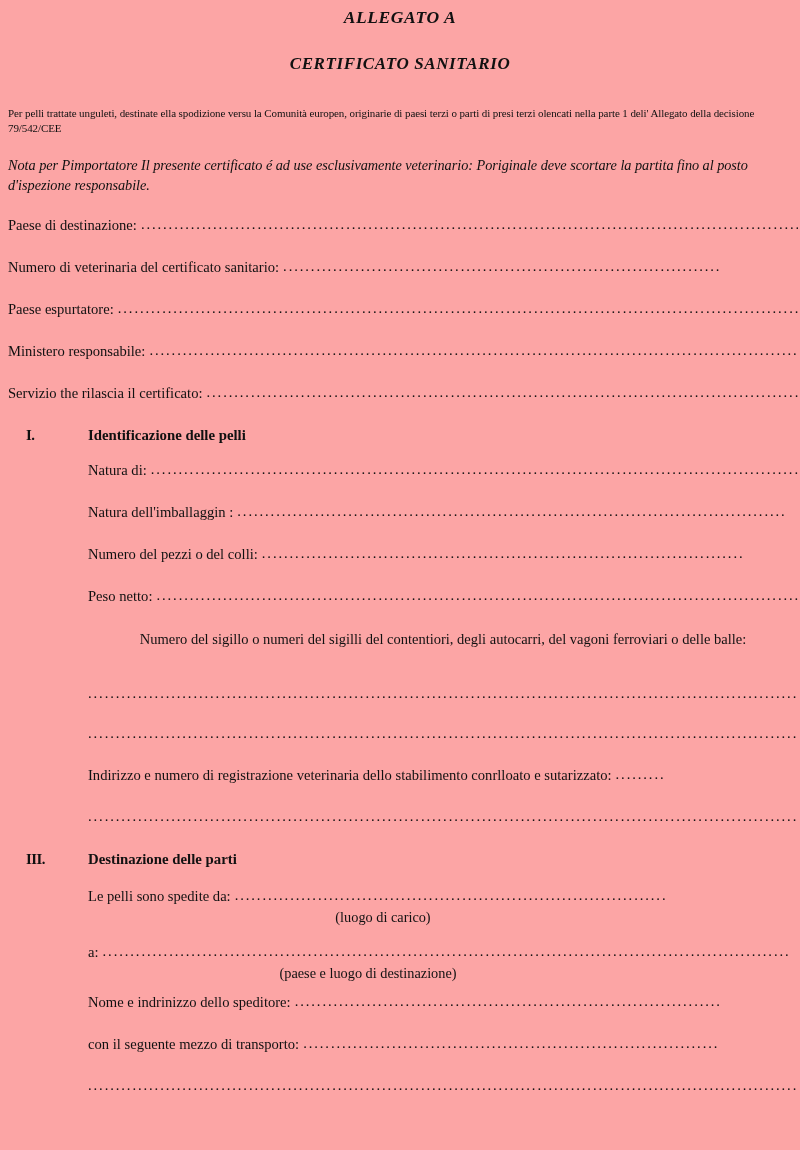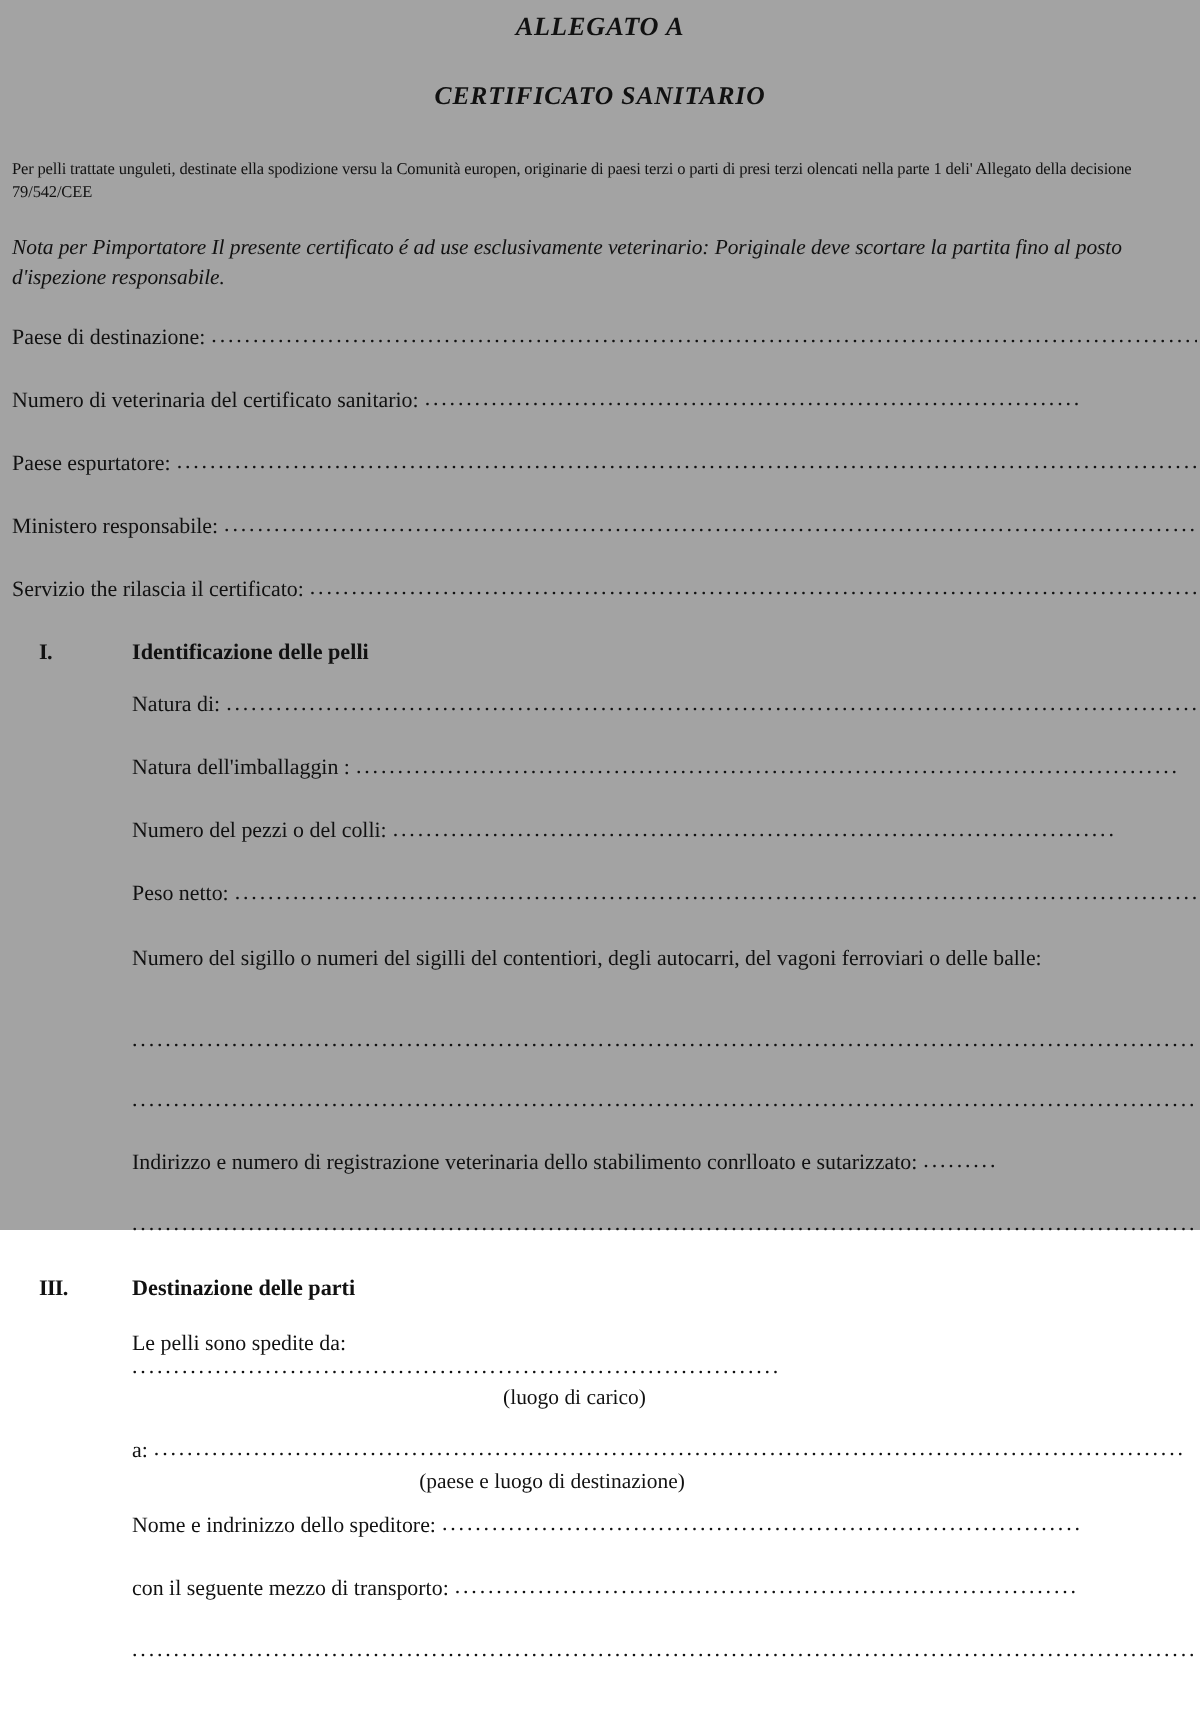--- a/index.html
+++ b/index.html
@@ -13,24 +13,24 @@
     height: 1150px;
     position: relative;
     font-family: "Liberation Serif", "DejaVu Serif", serif;
     color: #111111;
     overflow: hidden;
   }
 
   .page {
     position: relative;
     width: 800px;
-    height: 820px;
+    height: 1150px;
     padding: 0;
     box-sizing: border-box;
-    background: #a3a3a3;
+    background: #fca5a5;
   }
 
   
   .doc-title {
     text-align: center;
     font-style: italic;
     font-weight: bold;
     font-size: 17.5px;
     letter-spacing: 0.6px;
     margin: 0;
@@ -107,20 +107,21 @@
   }
   .sec-name { flex: 0 0 auto; }
 
   .sec-body { margin-left: 88px; margin-top: 18px; }
   .sec-body .field { margin-bottom: 25px; }
 
   .wrap-text {
     font-size: 14.5px;
     line-height: 1.35;
     margin-bottom: 10px;
+    text-align: center;
   }
   .caption {
     text-align: center;
     font-size: 14.3px;
     margin: 4px 0 0 0;
     padding-right: 120px;
   }
   .caption.wide { padding-right: 150px; }
   .spacer-18 { height: 18px; }
   .spacer-26 { height: 26px; }
@@ -220,21 +221,21 @@
     </div>
   </div>
 
   <div class="section" style="margin-top:28px;">
     <div class="sec-head">
       <span class="sec-num">III.</span>
       <span class="sec-name">Destinazione delle parti</span>
     </div>
     <div class="sec-body" style="margin-top:20px;">
 
-      <div class="field" style="margin-bottom:2px;flex-direction:column;">
+      <div class="field" style="margin-bottom:2px;">
         <span class="lbl">Le pelli sono spedite da:</span>
         <span class="dots">..............................................................................</span>
       </div>
       <div class="caption">(luogo di carico)</div>
 
       <div class="spacer-18"></div>
 
       <div class="field" style="margin-bottom:2px;">
         <span class="lbl">a:</span>
         <span class="dots">............................................................................................................................</span>

